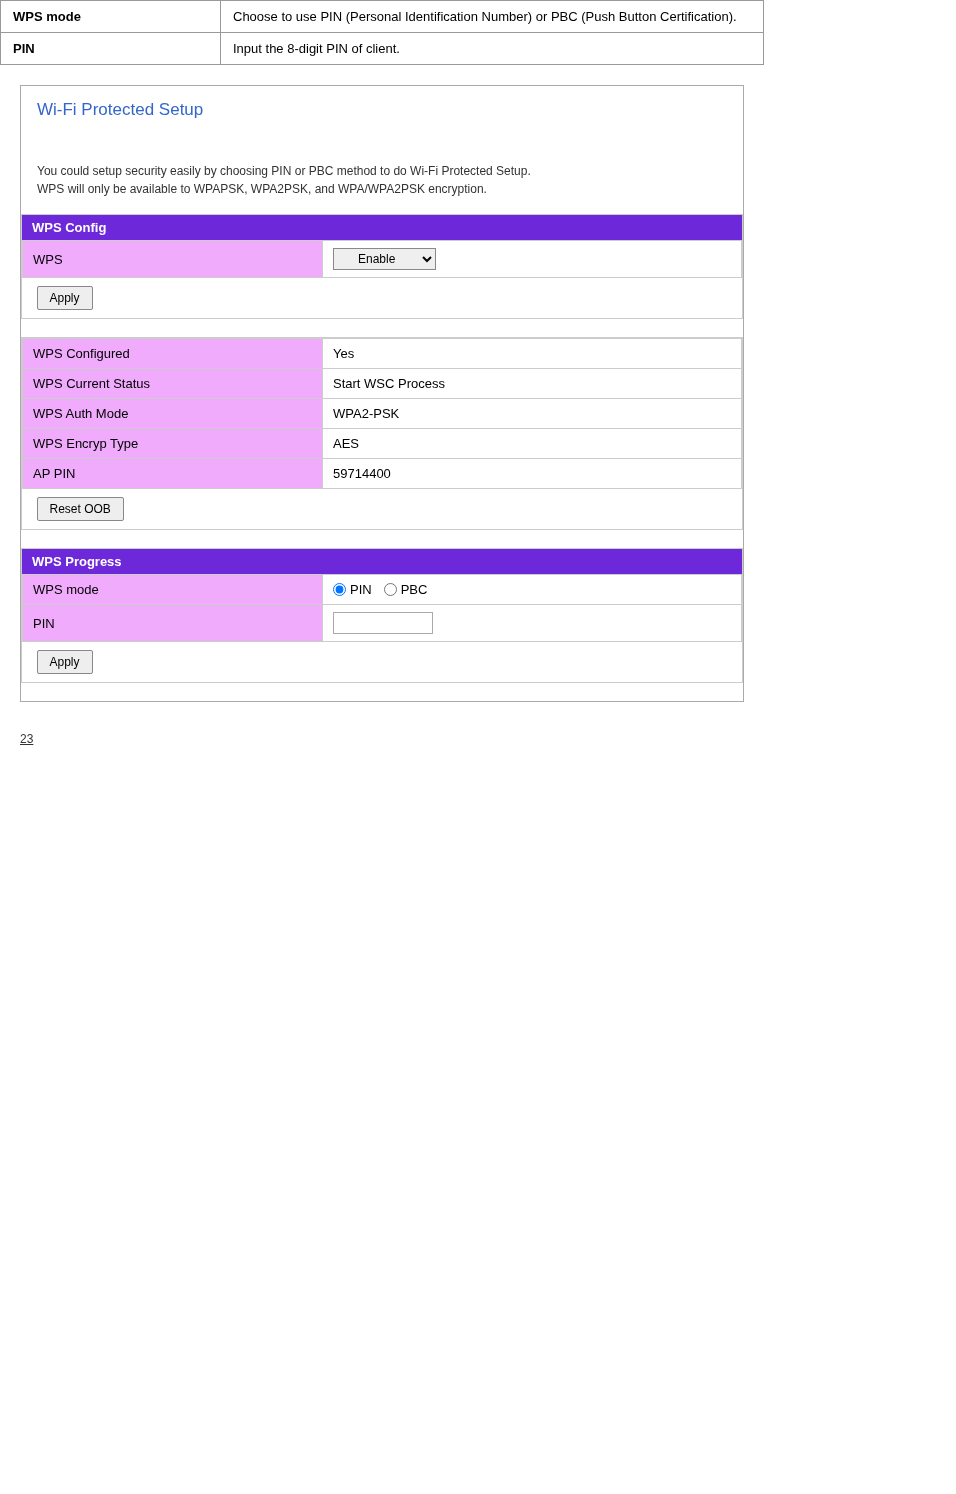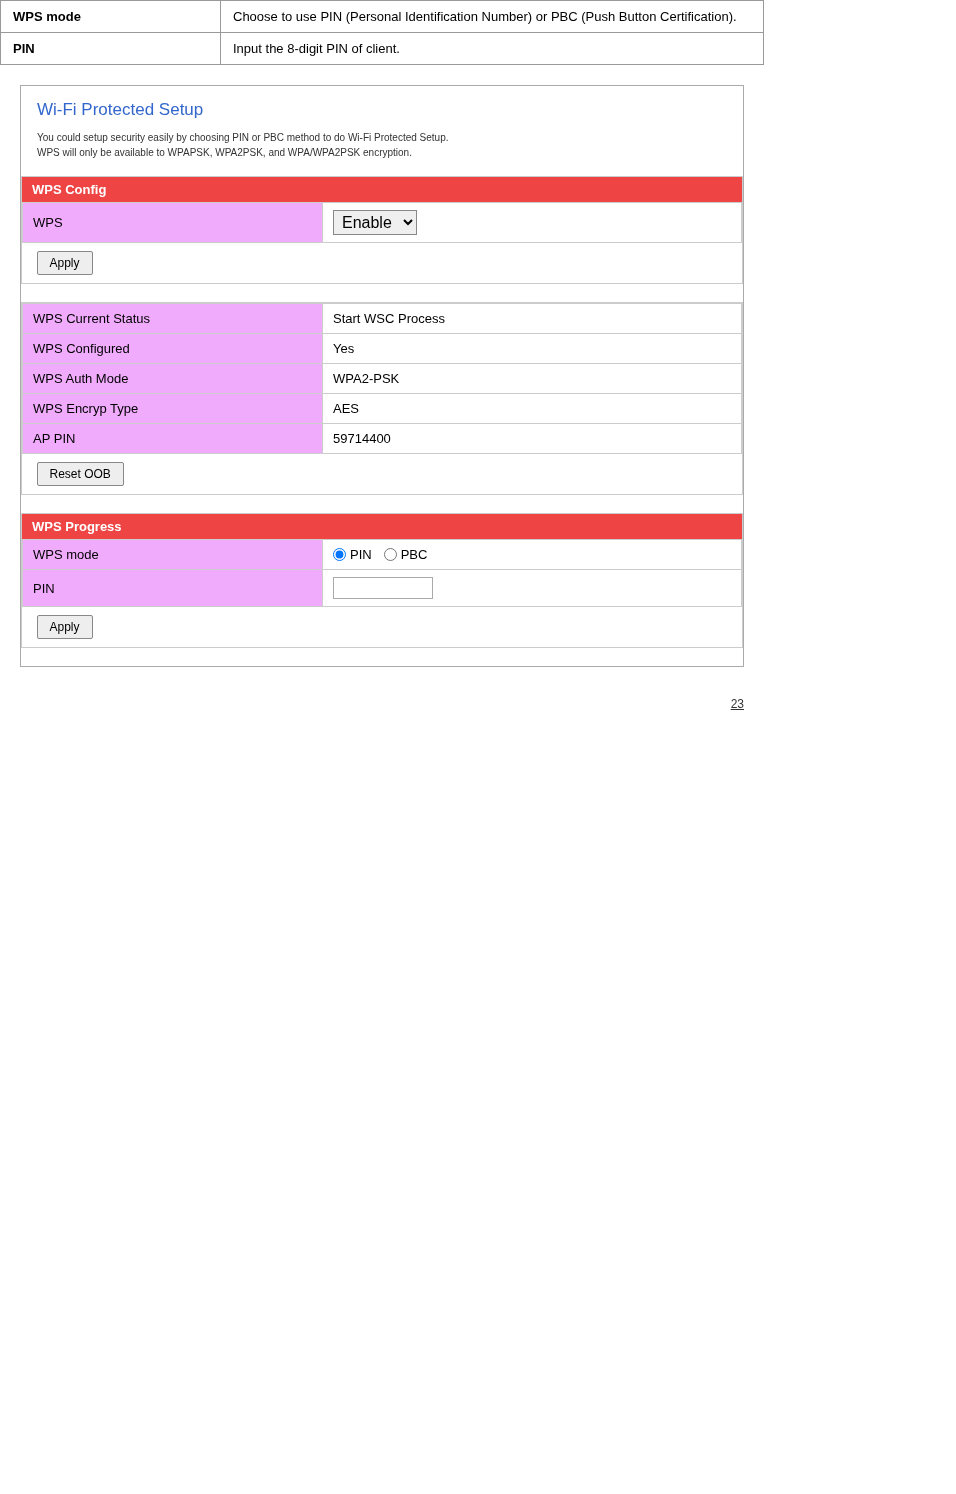--- a/index.html
+++ b/index.html
@@ -43,29 +43,30 @@
     }
 
     .wps-title {
       color: #3366cc;
       font-size: 17px;
       font-weight: normal;
       padding: 14px 16px 4px 16px;
     }
 
     .wps-desc {
-      font-size: 10px;
+      font-size: 12px;
       color: #333;
       padding: 6px 16px 16px 16px;
       line-height: 1.5;
+      margin-top: 32px;
     }
 
     
     .section-header {
-      background: #ef4444;
+      background: #6d28d9;
       color: #ffffff;
       font-weight: bold;
       font-size: 13px;
       padding: 5px 10px;
     }
 
     
     .config-table {
       width: 100%;
       border-collapse: collapse;
@@ -91,22 +92,22 @@
       background: #eeeeee;
       border: 1px solid #888;
       padding: 4px 12px;
       font-size: 12px;
       cursor: pointer;
       border-radius: 2px;
     }
 
     
     .select-enable {
-      font-size: 16px;
-      padding: 2px 4px;
+      font-size: 12px;
+      padding: 2px 20px;
       border: 1px solid #888;
     }
 
     
     .radio-group {
       display: flex;
       align-items: center;
       gap: 12px;
     }
     .radio-group label {
@@ -125,21 +126,21 @@
     }
 
     .apply-row td {
       border: none !important;
       background: #fff !important;
       padding: 8px 14px !important;
     }
 
     
     .page-number {
-      text-align: right;
+      text-align: left;
       padding: 20px;
       font-size: 12px;
       color: #333;
       text-decoration: underline;
     }
   </style>
 </head>
 <body>
 
 <div class="page-wrapper">
@@ -184,26 +185,26 @@
             </td>
           </tr>
         </tbody>
       </table>
     </div>
 
     <div class="section-block">
       <table class="config-table">
         <tbody>
           <tr>
+            <td>WPS Configured</td>
+            <td>Yes</td>
+          </tr>
+          <tr>
             <td>WPS Current Status</td>
             <td>Start WSC Process</td>
-          </tr>
-          <tr>
-            <td>WPS Configured</td>
-            <td>Yes</td>
           </tr>
           <tr>
             <td>WPS Auth Mode</td>
             <td>WPA2-PSK</td>
           </tr>
           <tr>
             <td>WPS Encryp Type</td>
             <td>AES</td>
           </tr>
           <tr>

